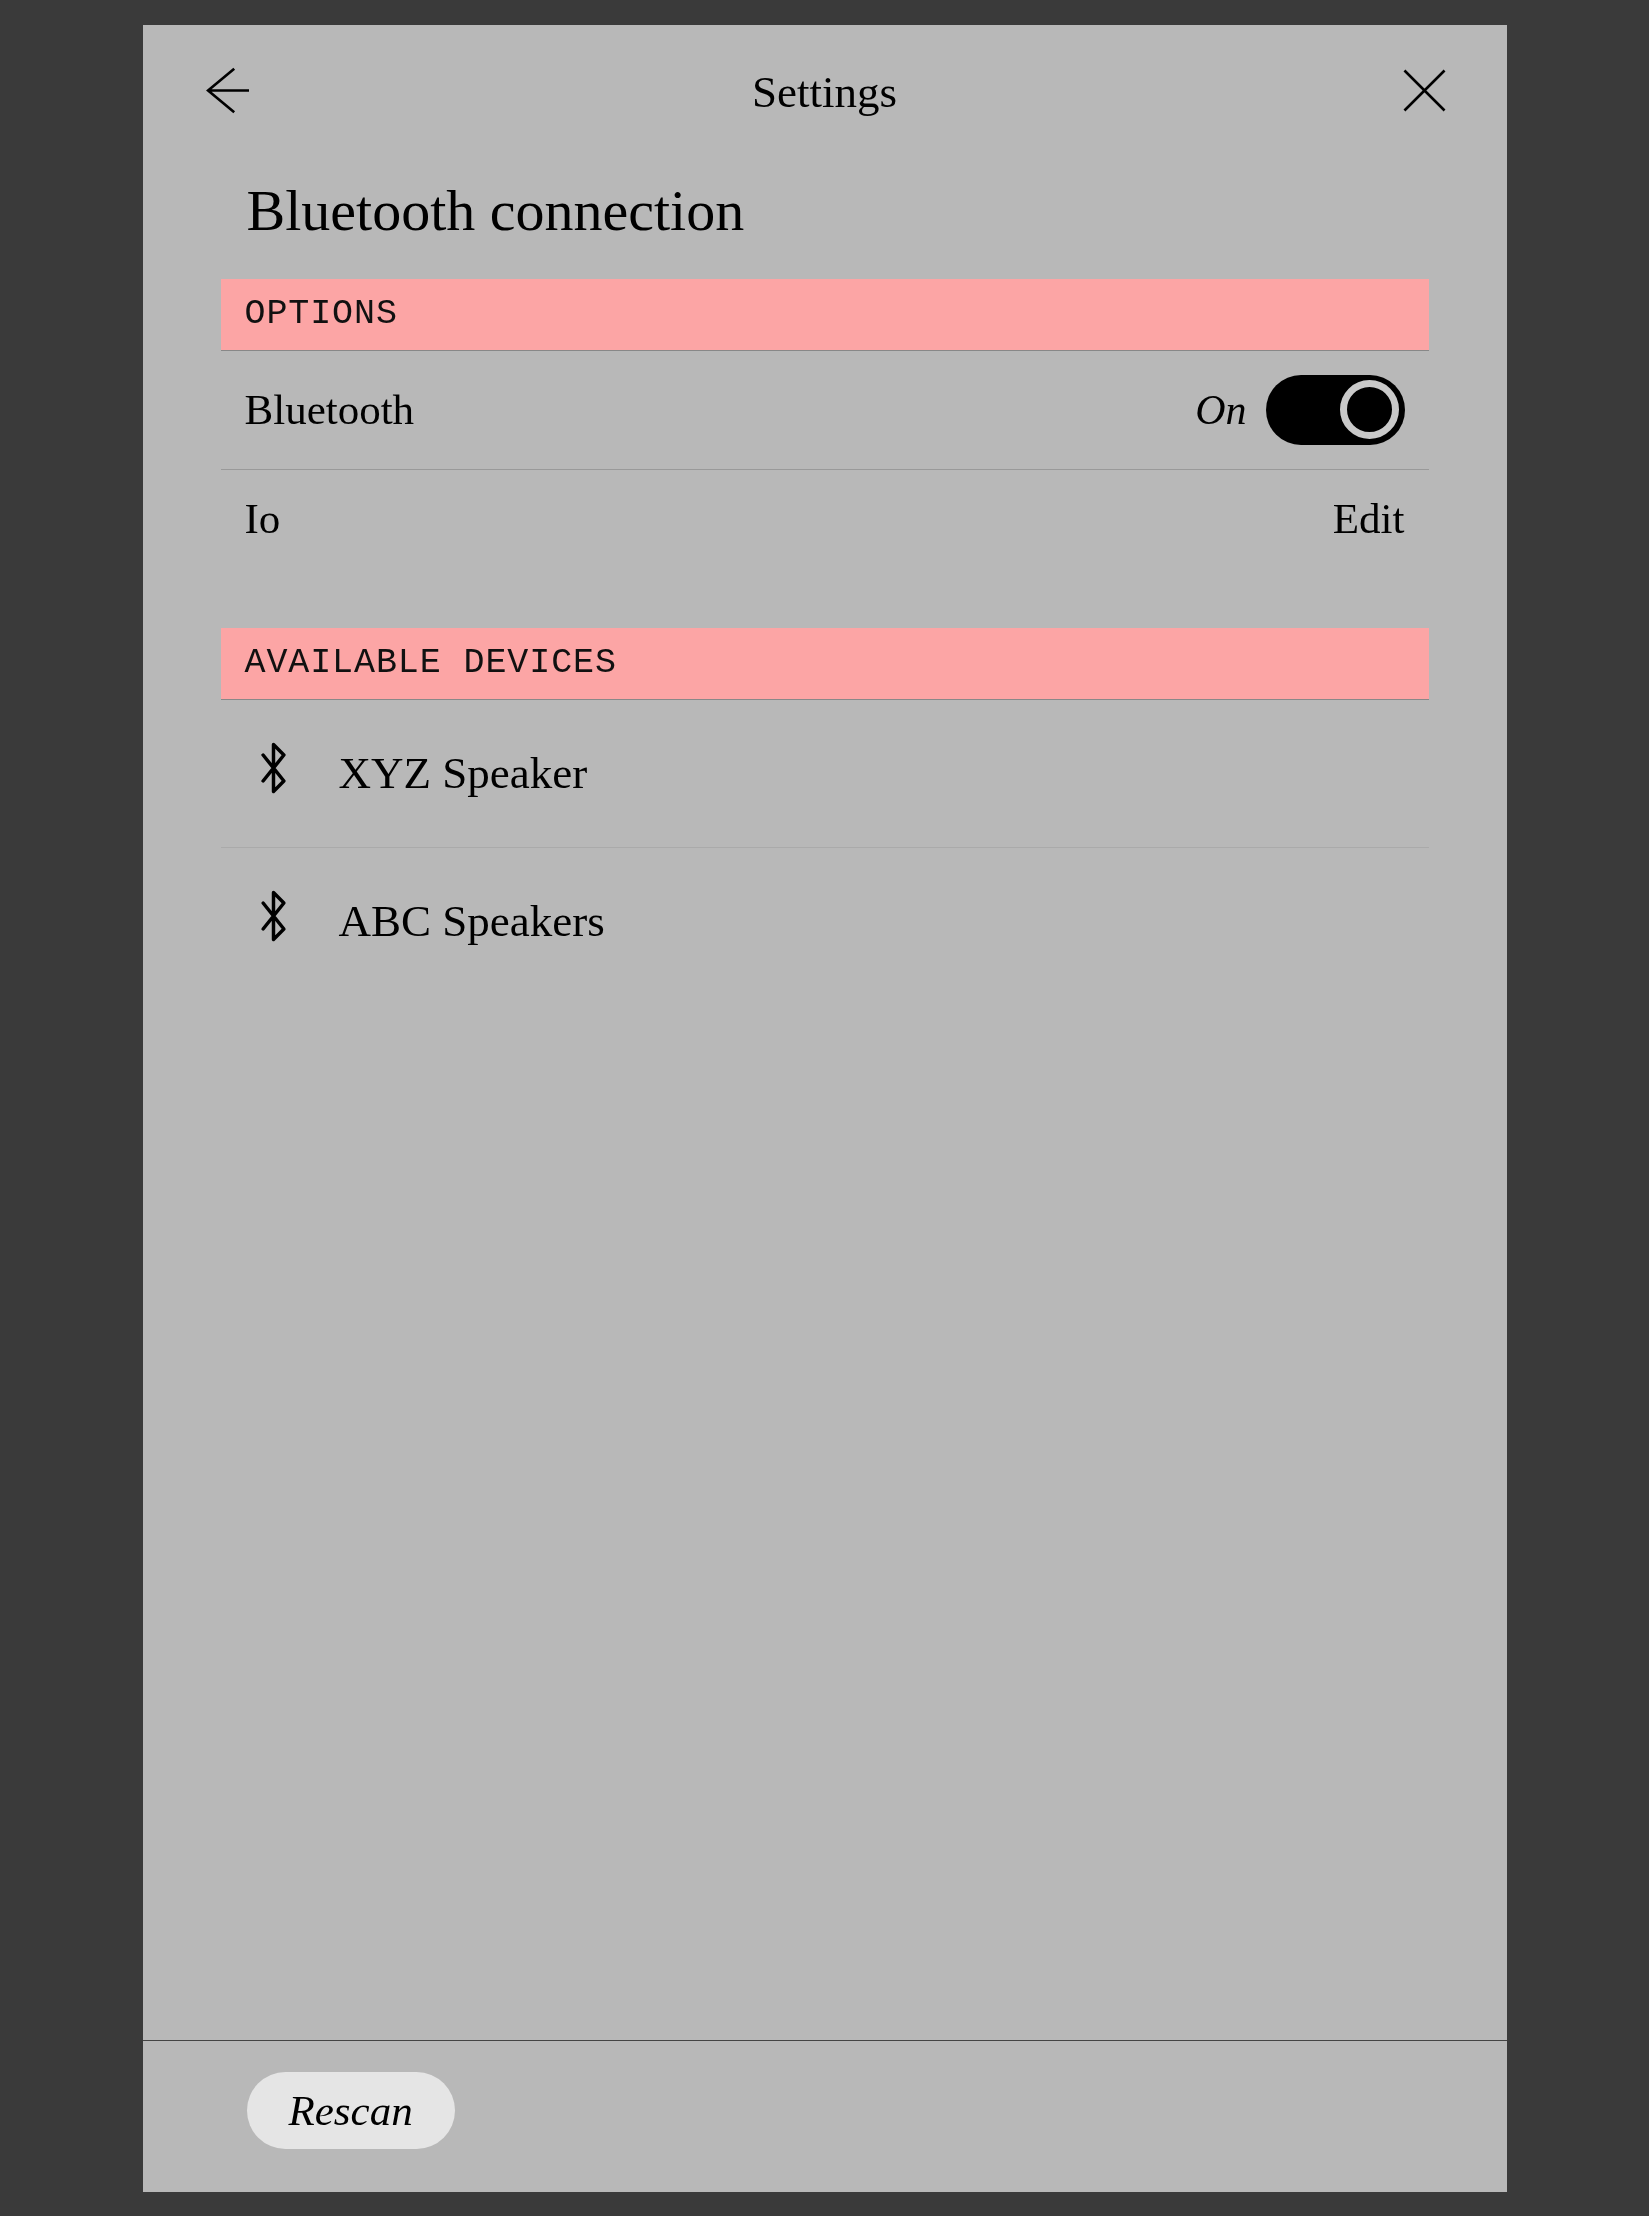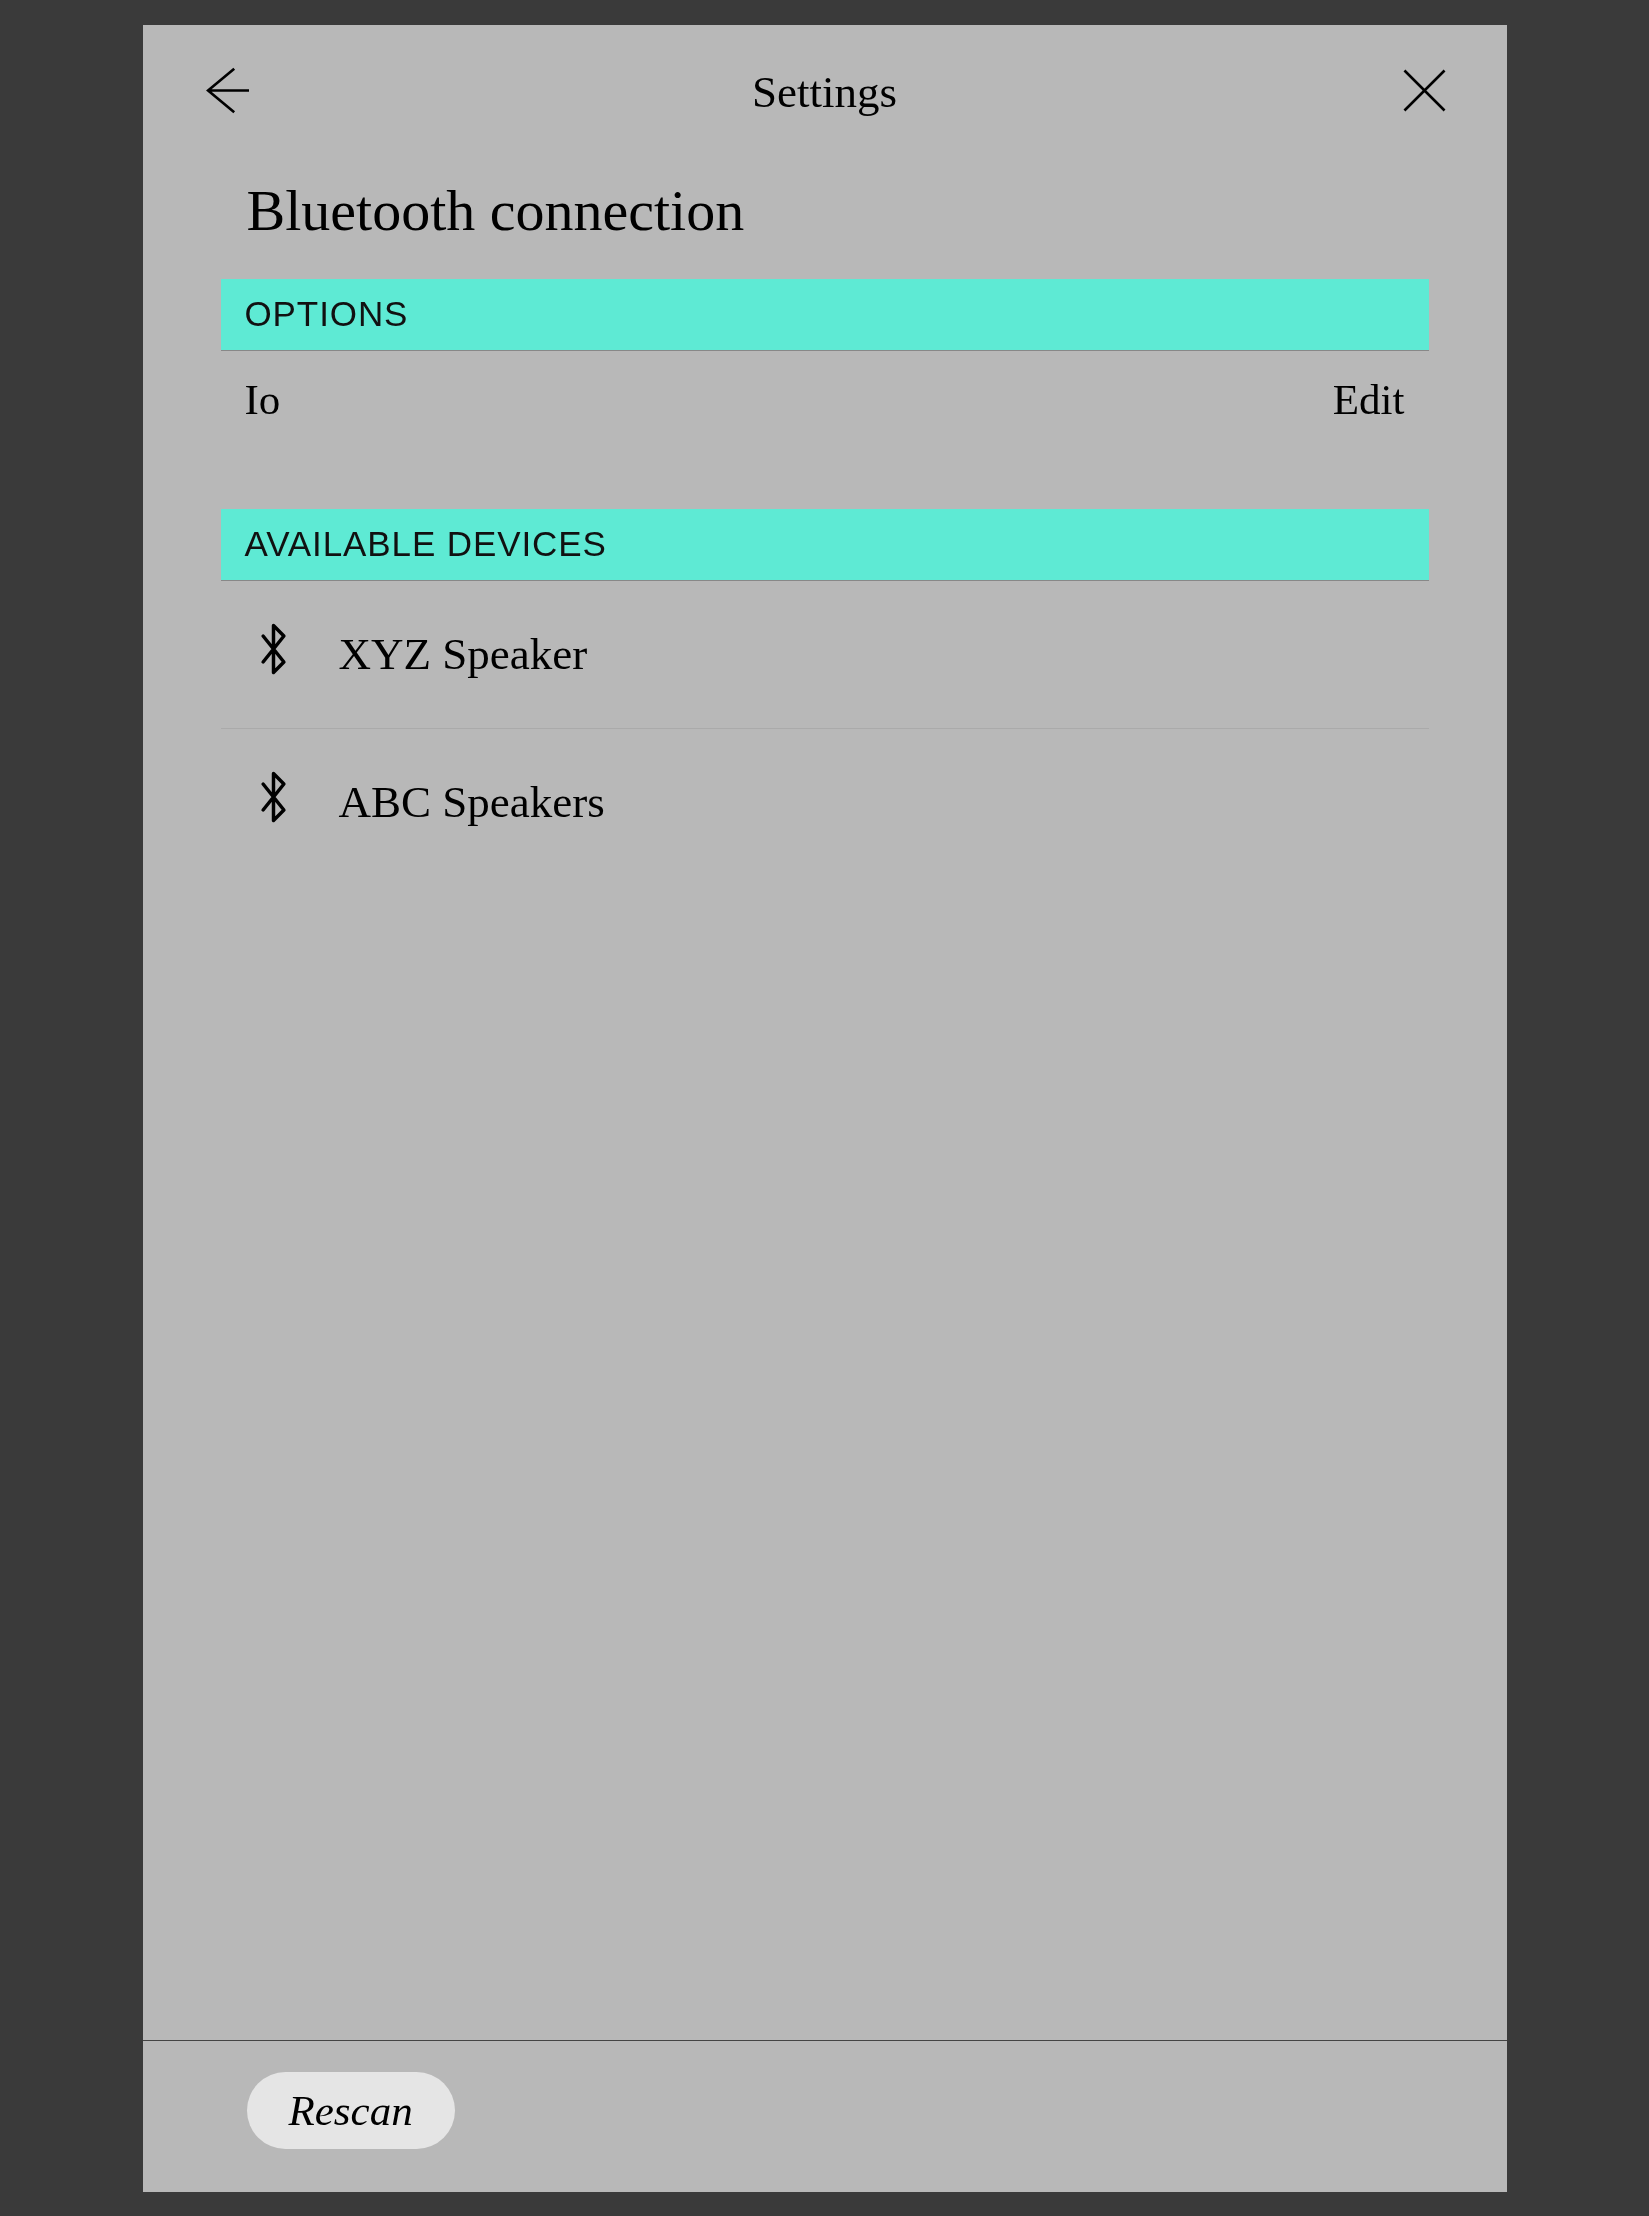--- a/index.html
+++ b/index.html
@@ -45,22 +45,22 @@
     font-family: Georgia, serif;
     padding: 26px 104px 35px 104px;
   }
   .content {
     flex: 1;
     display: flex;
     flex-direction: column;
     padding: 0 78px;
   }
   .section-header {
-    background: #5eead4;
-    font-family: Liberation Sans, sans-serif;
+    background: #fca5a5;
+    font-family: Liberation Mono, monospace;
     font-size: 35px;
     letter-spacing: 0.9px;
     font-weight: 400;
     padding: 15.6px 24px;
     border-bottom: 1.7px solid #888;
     color: #111;
   }
   .row {
     display: flex;
     align-items: center;
@@ -155,20 +155,29 @@
         </svg>
     </div>
   </div>
 
   <div class="page-title">Bluetooth connection</div>
 
   <div class="content">
 
     <div class="section-header">OPTIONS</div>
 
+    <div class="row">
+      <div class="row-left">Bluetooth</div>
+      <div class="toggle-wrap">
+        <span class="toggle-state">On</span>
+        <div class="toggle">
+          <div class="toggle-knob"></div>
+        </div>
+      </div>
+    </div>
 
     <div class="row last">
       <div class="row-left">
           <span>Io</span>
       </div>
       <div class="edit-link">Edit</div>
     </div>
 
     <div class="spacer"></div>
 

